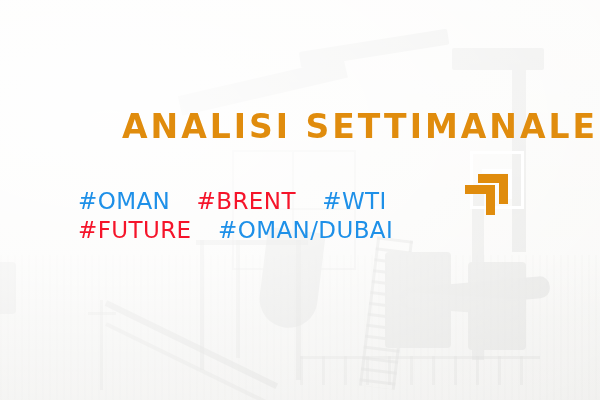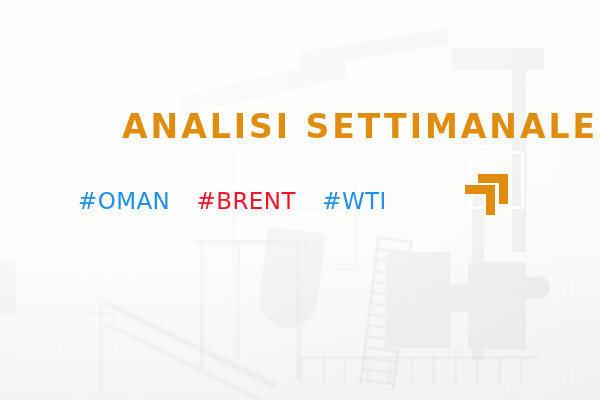--- a/index.html
+++ b/index.html
@@ -328,20 +328,25 @@
 
 
     <div class="tag-line" id="tags-1">
       <span class="tag tag-blue">#OMAN</span>
       <span class="tag-gap"></span>
       <span class="tag tag-red">#BRENT</span>
       <span class="tag-gap"></span>
       <span class="tag tag-blue">#WTI</span>
     </div>
 
+    <div class="tag-line" id="tags-2">
+      <span class="tag tag-red">#FUTURE</span>
+      <span class="tag-gap"></span>
+      <span class="tag tag-blue">#OMAN/DUBAI</span>
+    </div>
 
     <div id="logo-mark">
       <div class="logo-square"></div>
       <div class="logo-chev-white">
         <div class="arm-h"></div>
         <div class="arm-v"></div>
       </div>
       <div class="logo-chev-orange" id="logo-chev-orange-back">
         <div class="arm-h"></div>
         <div class="arm-v"></div>

